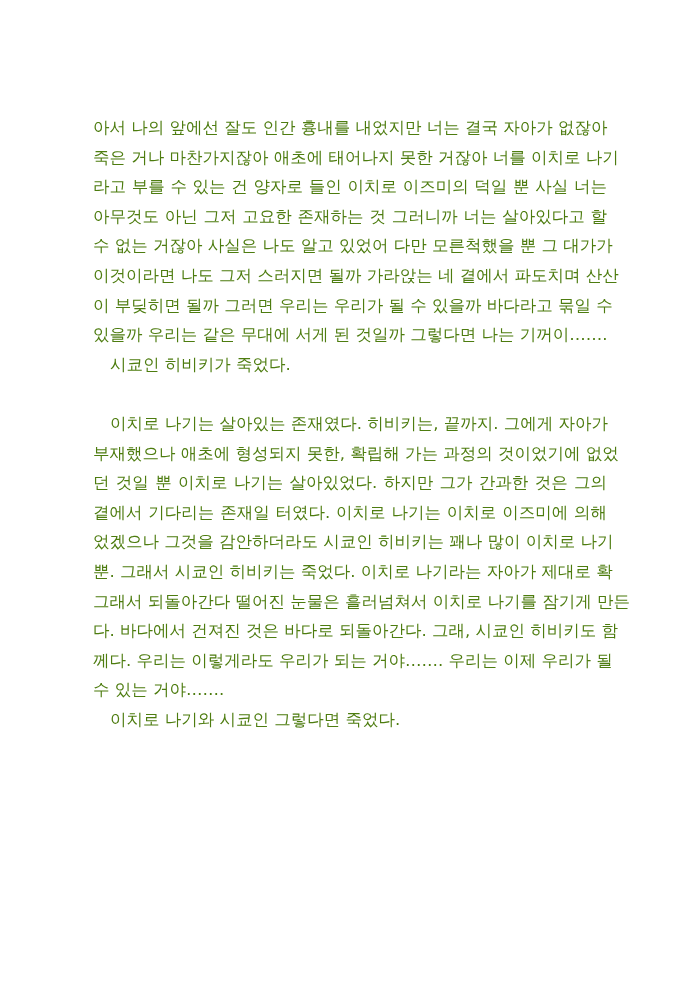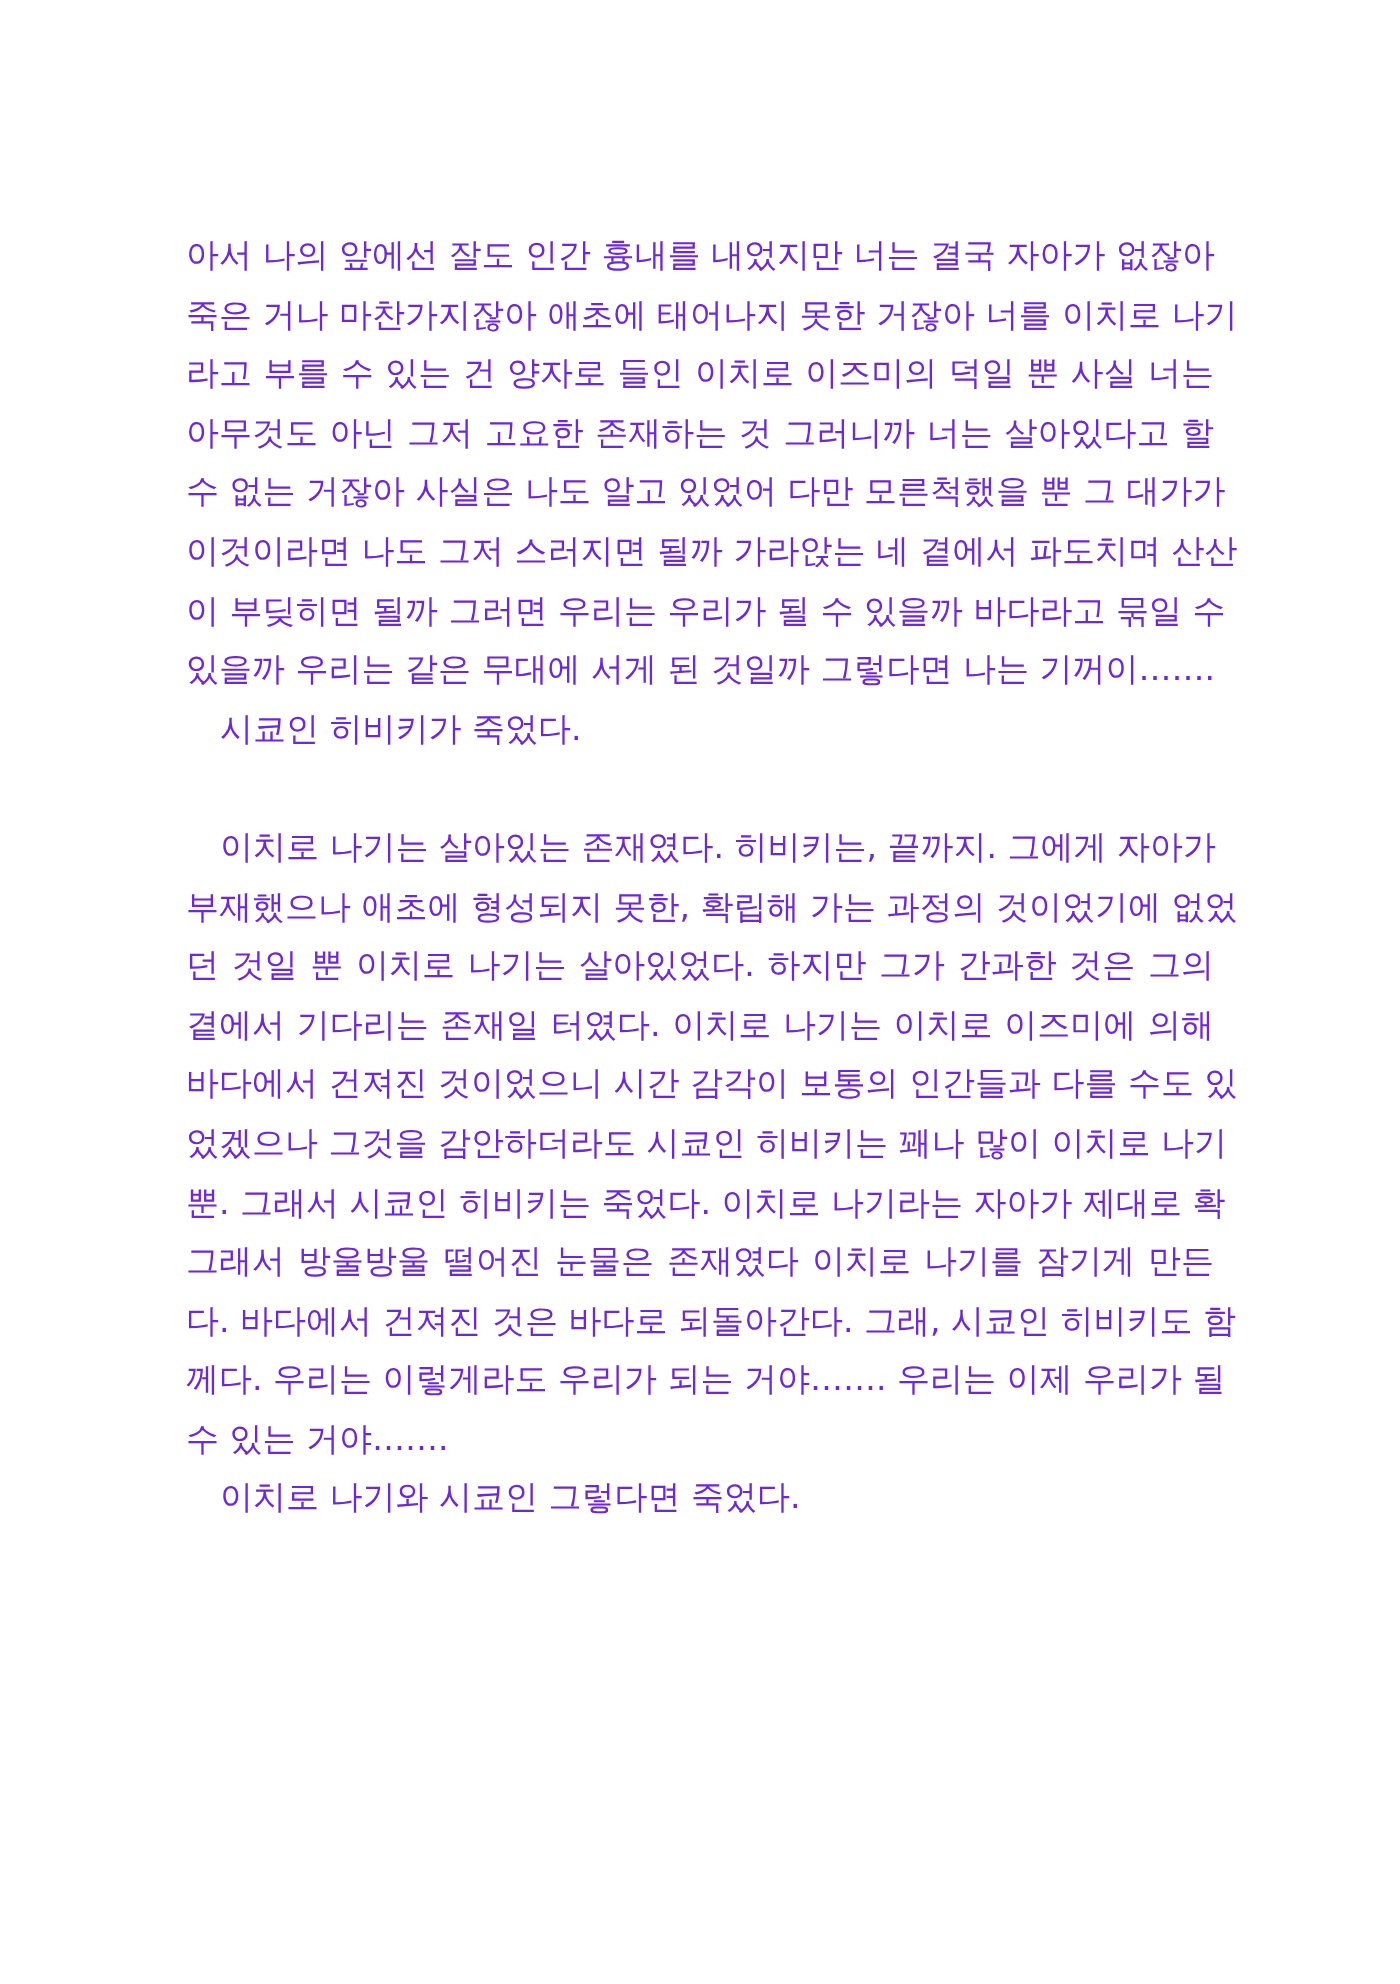--- a/index.html
+++ b/index.html
@@ -1,20 +1,20 @@
 <!DOCTYPE html>
 <html><head>
   <meta charset="utf-8">
   <style>
     html, body { margin: 0; padding: 0; background: #ffffff; }
     body { width: 700px; height: 992px; position: relative; overflow: hidden; }
     .page {
       position: absolute; left: 93px; top: 113px; width: 514px;
       font-family: "DejaVu Sans", sans-serif;
-      font-size: 16.5px; color: #6d28d9;
+      font-size: 16.5px; color: #4d7c0f;
     }
     .line {
       height: 29.6px; line-height: 29.6px;
       white-space: nowrap; text-align: justify; text-align-last: justify;
     }
     .line.last { text-align-last: left; }
     .line.indent { padding-left: 17px; text-align-last: left; }
     .gap { height: 29.6px; }
   </style>
 </head>
@@ -31,22 +31,21 @@
     <div class="line">이 부딪히면 될까 그러면 우리는 우리가 될 수 있을까 바다라고 묶일 수</div>
     <div class="line last">있을까 우리는 같은 무대에 서게 된 것일까 그렇다면 나는 기꺼이…….</div>
   </div>
   <div class="line indent">시쿄인 히비키가 죽었다.</div>
   <div class="gap"></div>
   <div>
     <div class="line indent" style="text-align-last: justify;">이치로 나기는 살아있는 존재였다. 히비키는, 끝까지. 그에게 자아가</div>
     <div class="line">부재했으나 애초에 형성되지 못한, 확립해 가는 과정의 것이었기에 없었</div>
     <div class="line">던 것일 뿐 이치로 나기는 살아있었다. 하지만 그가 간과한 것은 그의</div>
     <div class="line">곁에서 기다리는 존재일 터였다. 이치로 나기는 이치로 이즈미에 의해</div>
-    <div class="line">바다에서 건져진 것이었으니 시간 감각이 보통의 인간들과 다를 수도 있</div>
     <div class="line">었겠으나 그것을 감안하더라도 시쿄인 히비키는 꽤나 많이 이치로 나기</div>
     <div class="line">뿐. 그래서 시쿄인 히비키는 죽었다. 이치로 나기라는 자아가 제대로 확</div>
-    <div class="line">그래서 방울방울 떨어진 눈물은 존재였다 이치로 나기를 잠기게 만든</div>
+    <div class="line">그래서 되돌아간다 떨어진 눈물은 흘러넘쳐서 이치로 나기를 잠기게 만든</div>
     <div class="line">다. 바다에서 건져진 것은 바다로 되돌아간다. 그래, 시쿄인 히비키도 함</div>
     <div class="line">께다. 우리는 이렇게라도 우리가 되는 거야……. 우리는 이제 우리가 될</div>
     <div class="line last">수 있는 거야…….</div>
   </div>
   <div class="line indent">이치로 나기와 시쿄인 그렇다면 죽었다.</div>
 </div>
 
 </body></html>

